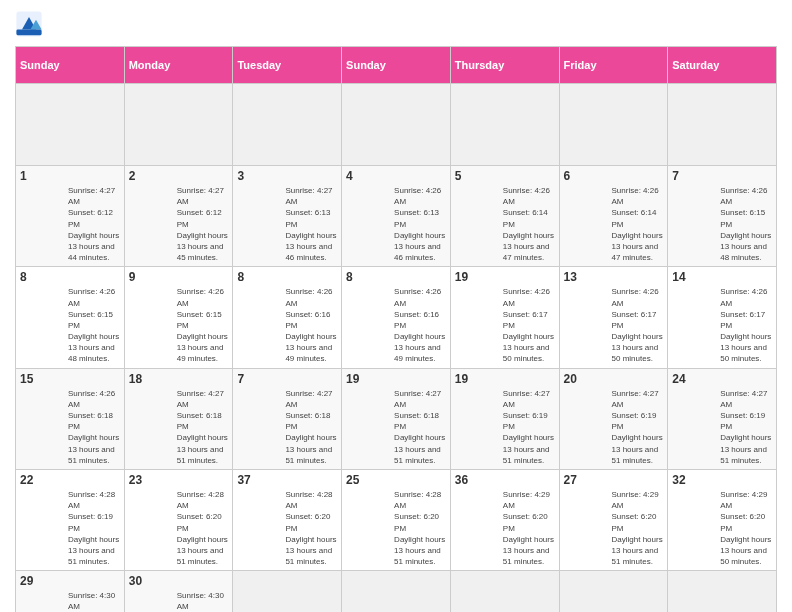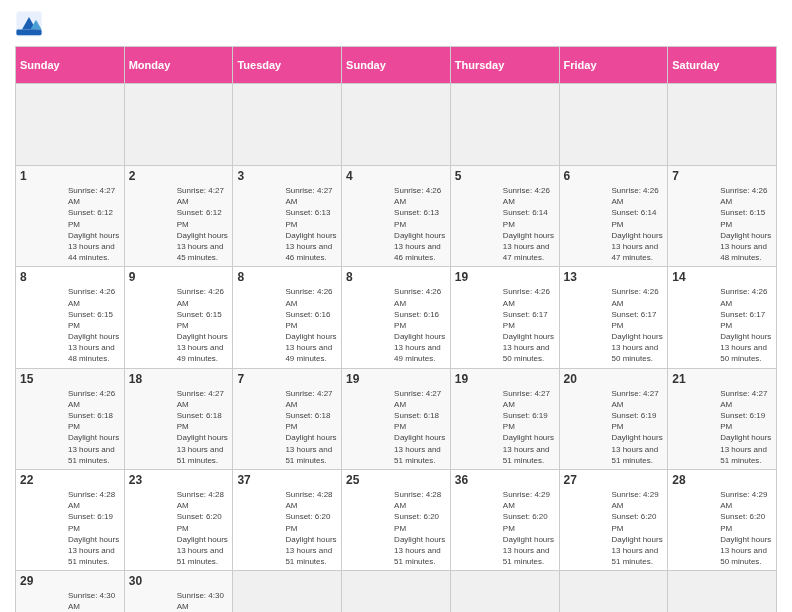--- a/index.html
+++ b/index.html
@@ -214,21 +214,21 @@
           </td>
           <td>
             <span class="day-num">19</span>
             <div class="day-info">Sunrise: 4:27 AM<br>Sunset: 6:19 PM<br>Daylight hours<br>13 hours and 51 minutes.</div>
           </td>
           <td>
             <span class="day-num">20</span>
             <div class="day-info">Sunrise: 4:27 AM<br>Sunset: 6:19 PM<br>Daylight hours<br>13 hours and 51 minutes.</div>
           </td>
           <td>
-            <span class="day-num">21</span>
+            <span class="day-num">24</span>
             <div class="day-info">Sunrise: 4:27 AM<br>Sunset: 6:19 PM<br>Daylight hours<br>13 hours and 51 minutes.</div>
           </td>
         </tr>
         <tr>
           <td>
             <span class="day-num">22</span>
             <div class="day-info">Sunrise: 4:28 AM<br>Sunset: 6:19 PM<br>Daylight hours<br>13 hours and 51 minutes.</div>
           </td>
           <td>
             <span class="day-num">23</span>
@@ -244,21 +244,21 @@
           </td>
           <td>
             <span class="day-num">36</span>
             <div class="day-info">Sunrise: 4:29 AM<br>Sunset: 6:20 PM<br>Daylight hours<br>13 hours and 51 minutes.</div>
           </td>
           <td>
             <span class="day-num">27</span>
             <div class="day-info">Sunrise: 4:29 AM<br>Sunset: 6:20 PM<br>Daylight hours<br>13 hours and 51 minutes.</div>
           </td>
           <td>
-            <span class="day-num">28</span>
+            <span class="day-num">32</span>
             <div class="day-info">Sunrise: 4:29 AM<br>Sunset: 6:20 PM<br>Daylight hours<br>13 hours and 50 minutes.</div>
           </td>
         </tr>
         <tr>
           <td>
             <span class="day-num">29</span>
             <div class="day-info">Sunrise: 4:30 AM<br>Sunset: 6:20 PM<br>Daylight hours<br>13 hours and 50 minutes.</div>
           </td>
           <td>
             <span class="day-num">30</span>

